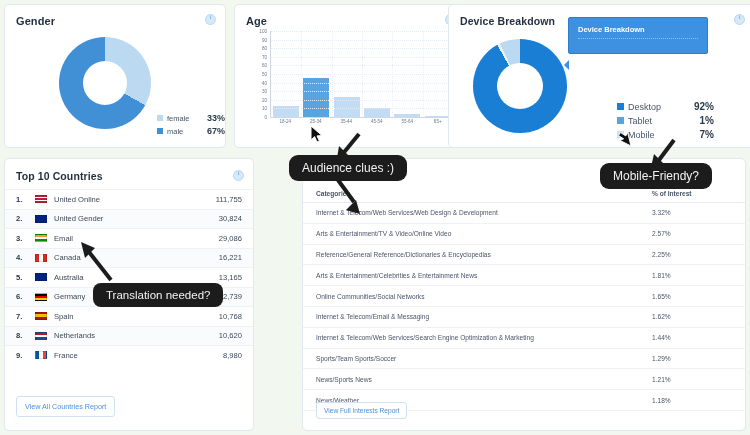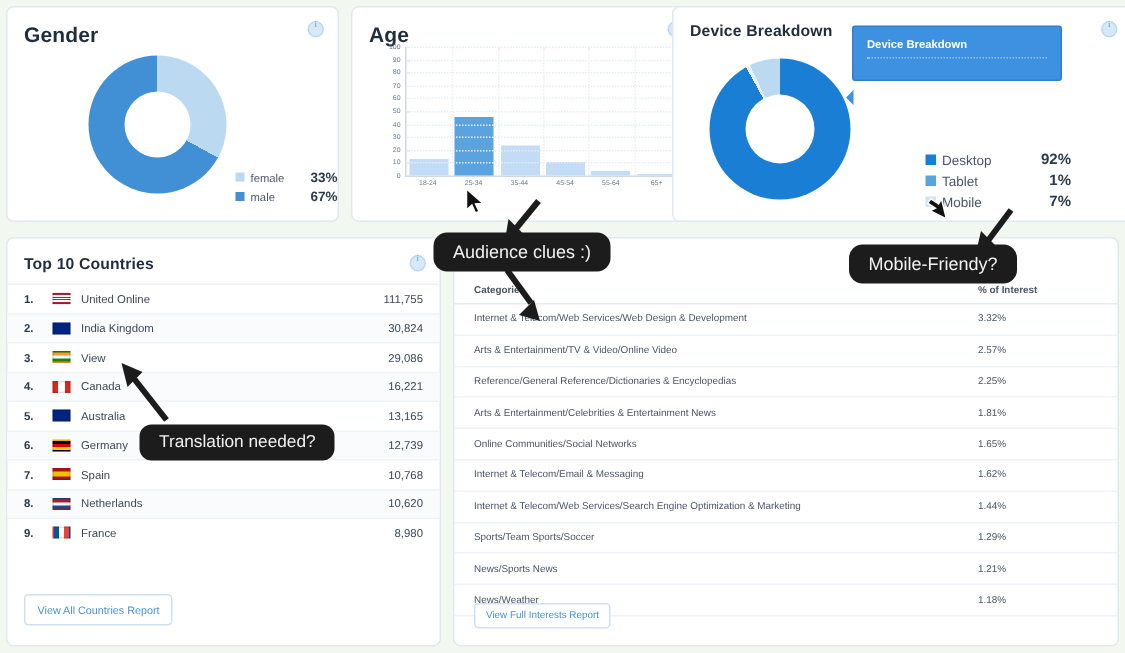--- a/index.html
+++ b/index.html
@@ -12,21 +12,21 @@
     position:relative;
   }
   .card{
     background:#ffffff;
     border:1px solid #e2e8f0;
     border-radius:5px;
     box-sizing:border-box;
     position:absolute;
   }
   .card-title{
-    font-size:14px;font-weight:bold;color:#1f2d3d;
+    font-size:11px;font-weight:bold;color:#1f2d3d;
     position:absolute;left:11px;top:10px;letter-spacing:.1px;
   }
   .info-icon{
     position:absolute;right:9px;top:9px;width:9px;height:9px;border-radius:50%;
     background:#d6e9f8;border:1px solid #b9d8f0;
   }
   .info-icon::after{
     content:"i";position:absolute;left:0;right:0;top:-1px;text-align:center;
     font-size:6px;color:#5b9ad6;font-family:"Liberation Serif",serif;
   }
@@ -90,21 +90,21 @@
     padding:7px 9px 9px 9px;box-sizing:border-box;color:#ffffff;z-index:6;
   }
   #device-tooltip .tt-title{font-size:7.5px;font-weight:bold;padding-bottom:4px;border-bottom:1px dotted #8dc0ec;margin-bottom:5px;}
   #device-tooltip .tt-body{font-size:7.2px;line-height:1.45;}
   #device-tooltip::before{
     content:"";position:absolute;left:-5px;top:42px;width:0;height:0;
     border-top:5px solid transparent;border-bottom:5px solid transparent;border-right:5px solid #3d91e0;
   }
 
   
-  #card-countries{left:4px;top:158px;width:290px;height:273px;}
+  #card-countries{left:4px;top:158px;width:250px;height:273px;}
   #card-interests{left:302px;top:158px;width:444px;height:273px;}
 
   .list{position:absolute;left:0;right:0;top:30px;}
   .row{
     display:flex;align-items:center;height:19.5px;padding:0 11px;box-sizing:border-box;
     border-top:1px solid #eef2f7;font-size:7.6px;color:#3c4858;
   }
   .row:nth-child(even){background:#fafbfd;}
   .rank{width:19px;font-weight:bold;color:#2b3a4a;}
   .flag{width:12px;height:8px;margin-right:7px;border:1px solid rgba(0,0,0,.12);box-sizing:border-box;flex:0 0 auto;display:block;}
@@ -131,21 +131,21 @@
   }
   #btn-countries{left:11px;bottom:13px;}
   #btn-interests{left:13px;bottom:11px;font-size:6.6px;padding:4px 7px;}
 
   
   .callout{
     position:absolute;background:#1c1c1c;color:#f2f2f2;border-radius:9px;
     font-size:12px;padding:6px 13px;z-index:20;white-space:nowrap;
   }
   #callout-audience{left:289px;top:155px;}
-  #callout-mobile{left:566px;top:163px;}
+  #callout-mobile{left:600px;top:163px;}
   #callout-translation{left:93px;top:283px;font-size:11.5px;border-radius:8px;}
 
   .ptr{position:absolute;z-index:19;}
   .ptr svg{display:block;overflow:visible;}
 
   .cursor{position:absolute;z-index:18;}
 </style>
 </head>
 <body>
 
@@ -279,27 +279,27 @@
   <div class="list" id="countries-list">
       <div class="row">
         <span class="rank">1.</span>
         <span class="flag" style="background: linear-gradient(rgb(178, 34, 52) 0px, rgb(178, 34, 52) 14%, rgb(255, 255, 255) 14%, rgb(255, 255, 255) 28%, rgb(178, 34, 52) 28%, rgb(178, 34, 52) 42%, rgb(255, 255, 255) 42%, rgb(255, 255, 255) 56%, rgb(178, 34, 52) 56%, rgb(178, 34, 52) 70%, rgb(255, 255, 255) 70%, rgb(255, 255, 255) 84%, rgb(178, 34, 52) 84%, rgb(178, 34, 52) 100%);"></span>
         <span class="cname">United Online</span>
         <span class="cval">111,755</span>
       </div>
       <div class="row">
         <span class="rank">2.</span>
         <span class="flag" style="background: linear-gradient(rgb(0, 36, 125), rgb(0, 36, 125));"></span>
-        <span class="cname">India Kingdom</span>
+        <span class="cname">United Gender</span>
         <span class="cval">30,824</span>
       </div>
       <div class="row">
         <span class="rank">3.</span>
         <span class="flag" style="background: linear-gradient(rgb(255, 153, 51) 0px, rgb(255, 153, 51) 33%, rgb(255, 255, 255) 33%, rgb(255, 255, 255) 66%, rgb(19, 136, 8) 66%, rgb(19, 136, 8) 100%);"></span>
-        <span class="cname">View</span>
+        <span class="cname">Email</span>
         <span class="cval">29,086</span>
       </div>
       <div class="row">
         <span class="rank">4.</span>
         <span class="flag" style="background: linear-gradient(90deg, rgb(213, 43, 30) 0px, rgb(213, 43, 30) 28%, rgb(255, 255, 255) 28%, rgb(255, 255, 255) 72%, rgb(213, 43, 30) 72%, rgb(213, 43, 30) 100%);"></span>
         <span class="cname">Canada</span>
         <span class="cval">16,221</span>
       </div>
       <div class="row">
         <span class="rank">5.</span>

